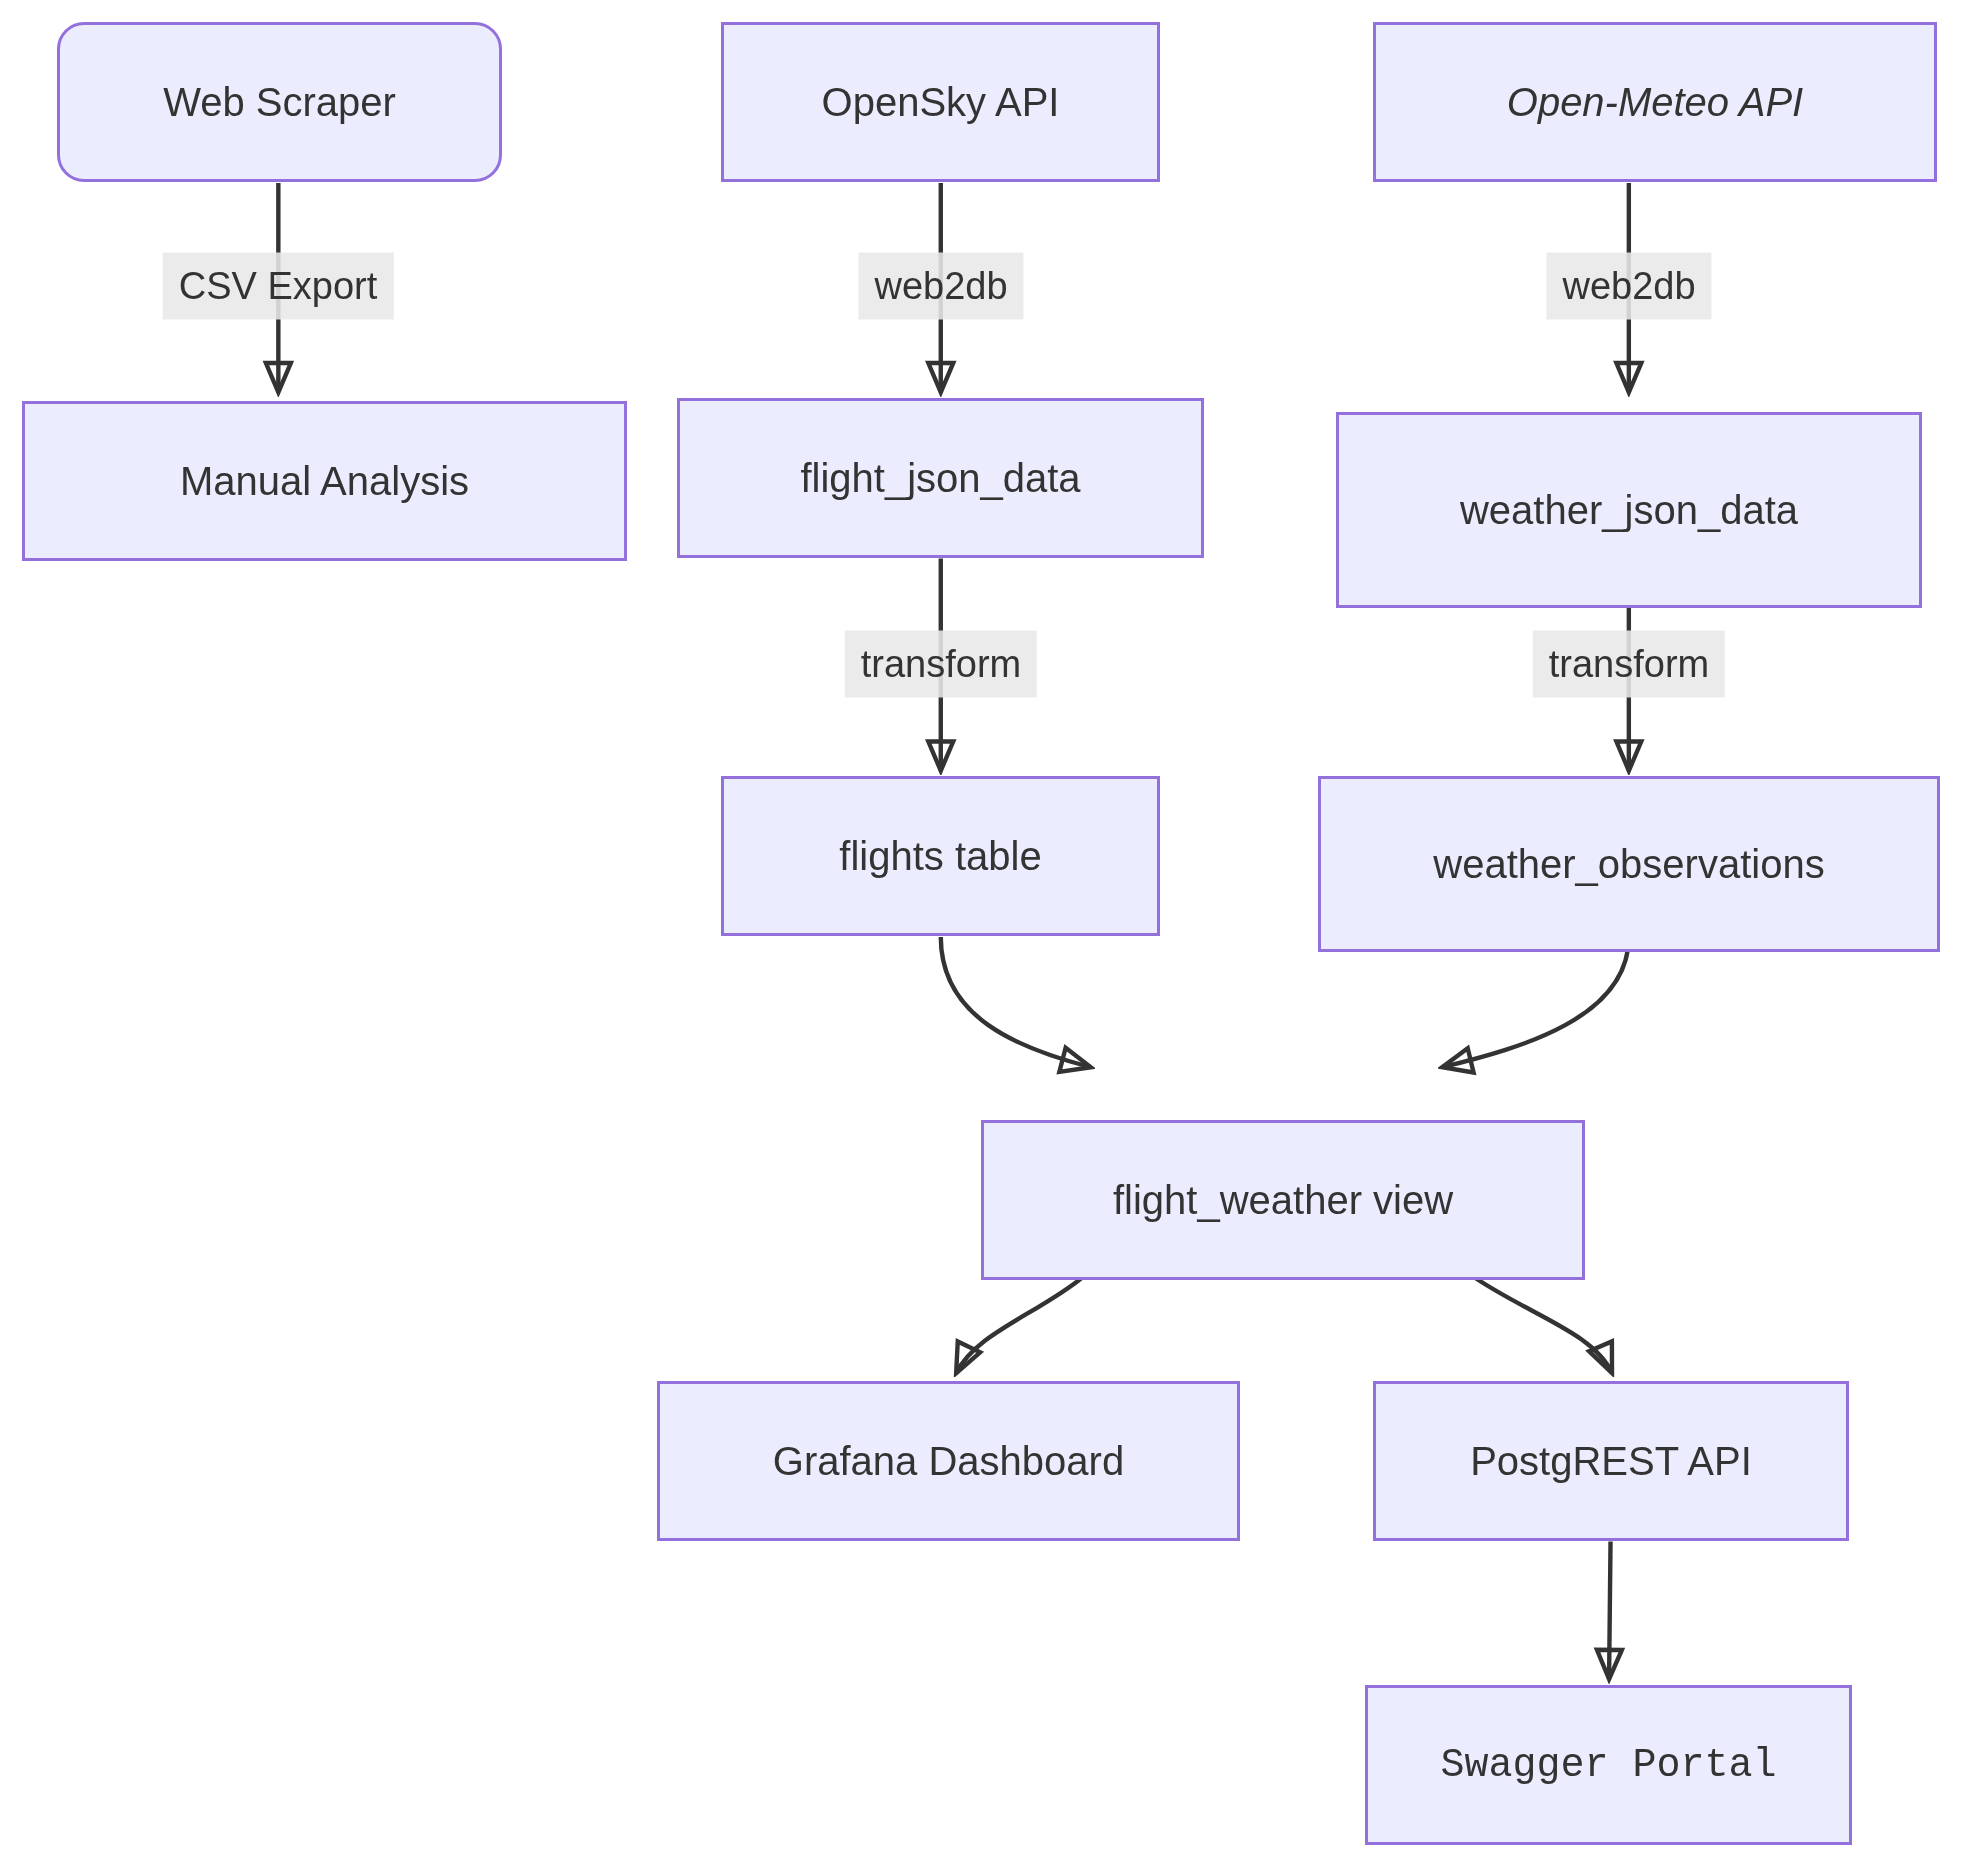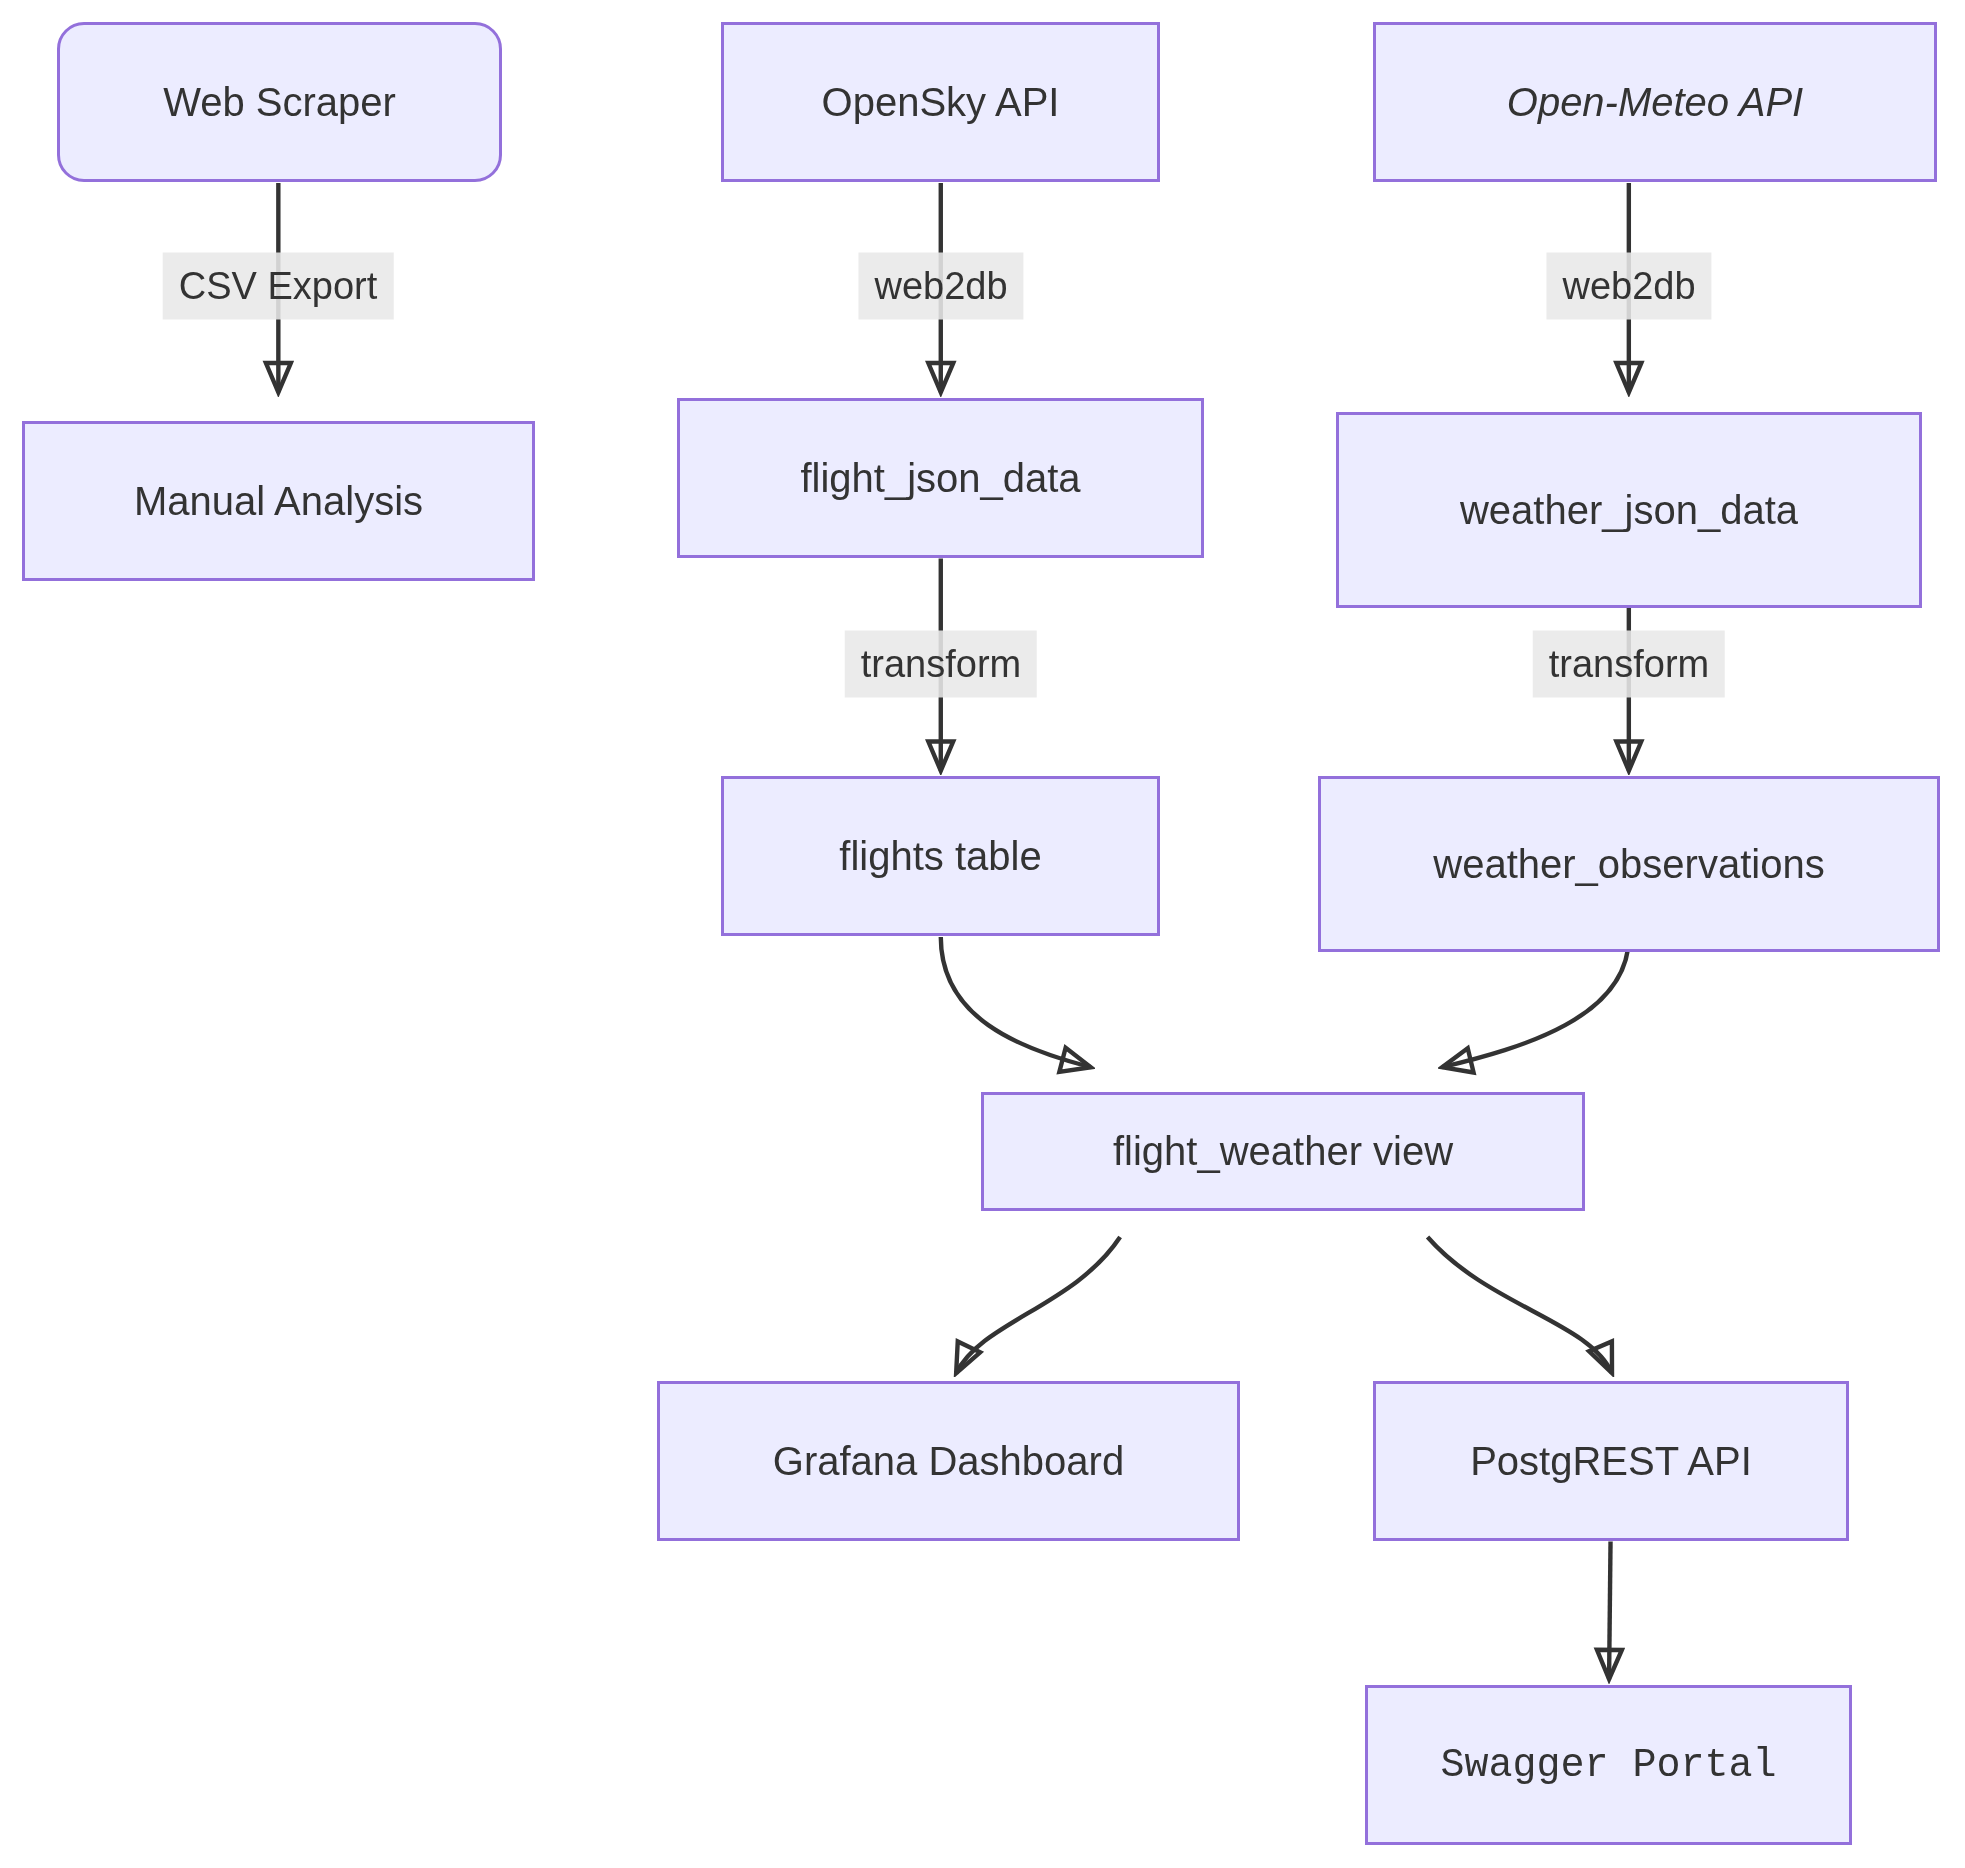--- a/index.html
+++ b/index.html
@@ -60,21 +60,21 @@
     <path d="M 1285 1280 C 1285 1390, 1390 1432, 1490 1458" marker-end="url(#arrow)"></path>
     <path d="M 2225 1280 C 2225 1390, 2078 1432, 1970 1458" marker-end="url(#arrow)"></path>
     <path d="M 1530 1690 C 1468 1784, 1340 1806, 1306 1876" marker-end="url(#arrow)"></path>
     <path d="M 1950 1690 C 2032 1784, 2172 1806, 2202 1876" marker-end="url(#arrow)"></path>
     <path d="M 2200 2106 L 2198 2294" marker-end="url(#arrow)"></path>
   </svg>
 
   <div class="node" style="left:57px;  top:22px;   width:445px; height:160px;border-radius:27px;">
     <span>Web Scraper</span>
   </div>
-  <div class="node" style="left:22px;  top:421px;  width:513px; height:160px;">
+  <div class="node" style="left:22px;  top:401px;  width:605px; height:160px;">
     <span>Manual Analysis</span>
   </div>
 
   <div class="node" style="left:721px; top:22px;   width:439px; height:160px;">
     <span>OpenSky API</span>
   </div>
   <div class="node" style="left:677px; top:398px;  width:527px; height:160px;">
     <span>flight_json_data</span>
   </div>
   <div class="node" style="left:721px; top:776px; width:439px; height:160px;">
@@ -84,21 +84,21 @@
   <div class="node" style="left:1373px;top:22px;   width:564px; height:160px;font-style:italic;">
     <span>Open-Meteo API</span>
   </div>
   <div class="node" style="left:1336px;top:412px;  width:586px; height:196px;">
     <span>weather_json_data</span>
   </div>
   <div class="node" style="left:1318px;top:776px; width:622px; height:176px;">
     <span>weather_observations</span>
   </div>
 
-  <div class="node" style="left:981px;top:1092px; width:604px; height:119px;text-align:right;">
+  <div class="node" style="left:981px;top:1120px; width:604px; height:160px;text-align:right;">
     <span>flight_weather view</span>
   </div>
 
   <div class="node" style="left:657px; top:1381px; width:583px; height:160px;">
     <span>Grafana Dashboard</span>
   </div>
   <div class="node" style="left:1373px;top:1381px; width:476px; height:160px;">
     <span>PostgREST API</span>
   </div>
   <div class="node" style="left:1365px;top:1685px; width:487px; height:160px;font-family:Liberation Mono, monospace;">

